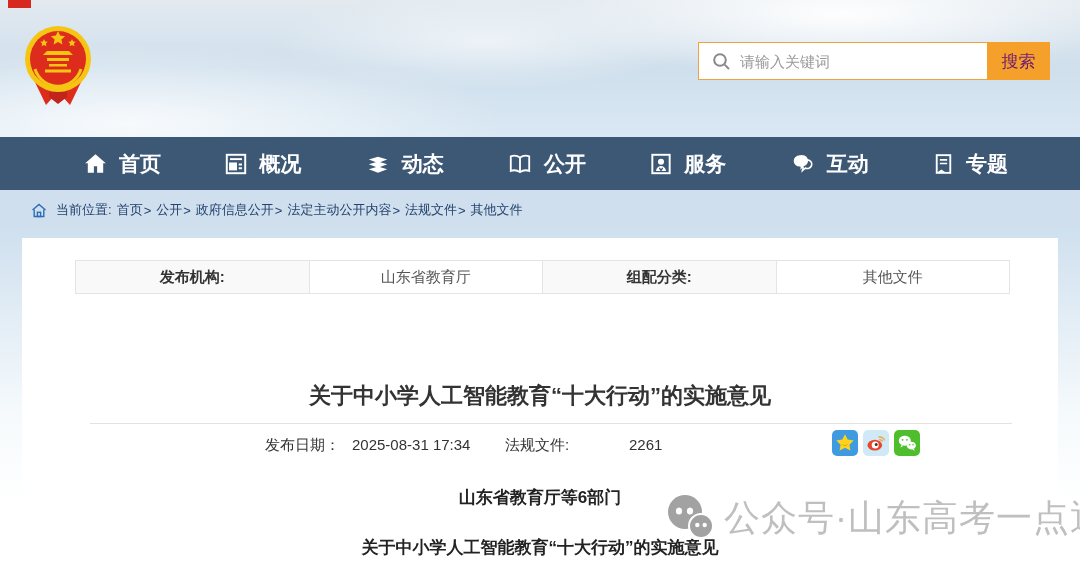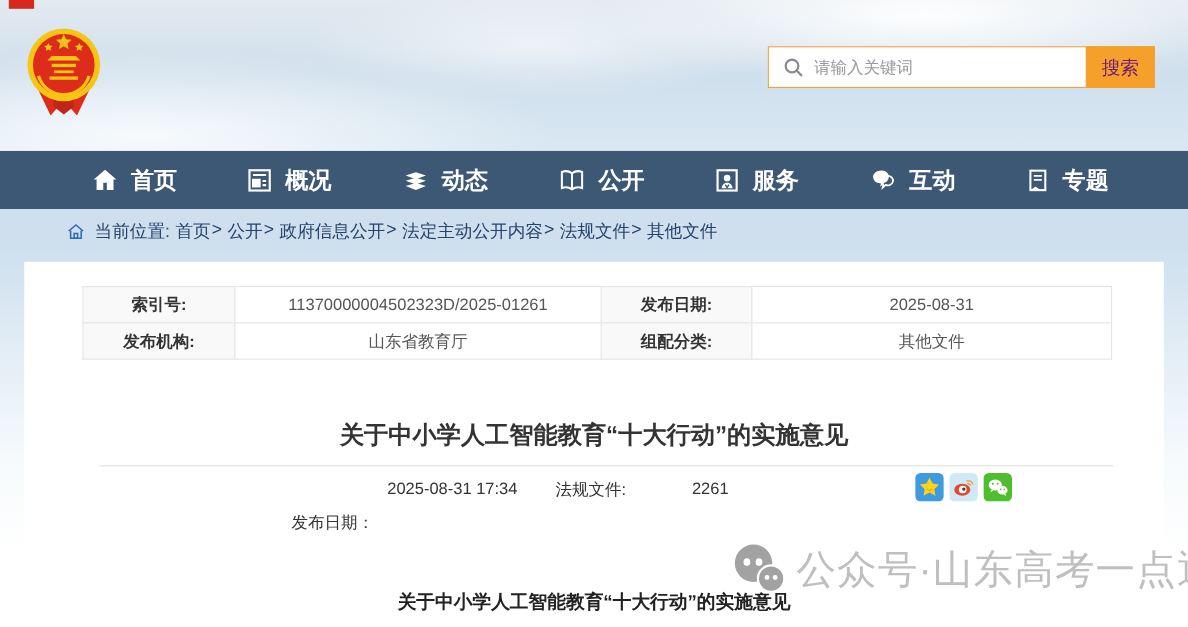--- a/index.html
+++ b/index.html
@@ -39,21 +39,21 @@
   .nav {
     height:53px; background:#3d5875; display:flex; align-items:center;
     justify-content:space-between; padding:0 72px 0 82px;
   }
   .nav-item { display:flex; align-items:center; gap:10px; color:#fff; font-size:21px; font-weight:700; cursor:pointer; white-space:nowrap; }
   .nav-item svg { display:block; }
 
   
   .breadcrumb-bar {
     height:40px; background:#cfdfee; display:flex; align-items:center;
-    padding-left:61px; font-size:16px; color:#24436d;
+    padding-left:31px; font-size:13px; color:#24436d;
   }
   .crumb-home { display:flex; margin-right:9px; }
   .crumb-prefix { margin-right:5px; }
   .crumb { color:#24436d; text-decoration:none; cursor:pointer; }
   .crumb-sep { margin:0 5px 0 1px; }
   .crumb-current { cursor:default; }
 
   
   .main { position:relative; height:340px;
     background:linear-gradient(180deg,#cfe0ee 0%,#e4eef6 28%,#f6fafc 55%,#ffffff 80%); }
@@ -63,21 +63,21 @@
   .info-table th, .info-table td { border:1px solid #e4e4e4; height:33px; text-align:center; padding:0 6px; }
   .info-table th { background:#f9f9f9; color:#333; font-weight:700; }
   .info-table td { color:#555; font-weight:400; }
   .col-l1 { width:138px; } .col-v1 { width:333px; } .col-l2 { width:137px; } .col-v2 { width:327px; }
 
   .article-title { position:absolute; top:143px; left:0; width:100%; text-align:center;
     font-size:22px; font-weight:700; color:#333; }
   .divider { position:absolute; top:185px; left:68px; width:922px; height:0; border-top:1px solid #e2e2e2; }
 
   .meta-row { position:absolute; top:194px; left:0; width:100%; height:30px; font-size:15px; color:#333; }
-  .meta-date-label  { position:absolute; left:243px; top:4px;margin-top:30px; }
+  .meta-date-label  { position:absolute; left:243px; top:4px; }
   .meta-date-value  { position:absolute; left:330px; top:4px; }
   .meta-views-label { position:absolute; left:483px; top:4px; }
   .meta-views-value { position:absolute; left:607px; top:4px; }
   .share-icons { position:absolute; left:810px; top:-2px; display:flex; gap:5px; }
   .share-icons svg { display:block; cursor:pointer; }
 
   .body-line1 { position:absolute; top:248px; left:0; width:100%; text-align:center;
     font-size:17px; font-weight:700; color:#222; }
   .body-line2 { position:absolute; top:298px; left:0; width:100%; text-align:center;
     font-size:17px; font-weight:700; color:#222; }
@@ -216,26 +216,20 @@
     <a class="crumb">法规文件</a>
     <span class="crumb-sep">&gt;</span>
     <span class="crumb crumb-current">其他文件</span>
   </div>
 
   <div class="main">
     <div class="card">
 
       <table class="info-table">
         <tbody>
-            <tr>
-          <th class="col-l1">索引号:</th>
-          <td class="col-v1">11370000004502323D/2025-01261</td>
-          <th class="col-l2">发布日期:</th>
-          <td class="col-v2">2025-08-31</td>
-        </tr>
         <tr>
           <th>发布机构:</th>
           <td>山东省教育厅</td>
           <th>组配分类:</th>
           <td>其他文件</td>
         </tr>
       </tbody>
         </table>
 
       <h2 class="article-title">关于中小学人工智能教育“十大行动”的实施意见</h2>
@@ -267,20 +261,21 @@
             <circle cx="8.6" cy="9.8" r=".9" fill="#4fbe2d"></circle>
               <circle cx="12.9" cy="9.8" r=".9" fill="#4fbe2d"></circle>
             <ellipse cx="17.3" cy="15.6" rx="4.6" ry="3.9" fill="#fff"></ellipse>
             <path d="M19.8 18.8 l1 2 -2.6 -1.2 z" fill="#fff"></path>
             <circle cx="15.7" cy="14.8" r=".8" fill="#4fbe2d"></circle>
               <circle cx="19" cy="14.8" r=".8" fill="#4fbe2d"></circle>
           </svg>
         </span>
       </div>
 
+      <div class="body-line1">山东省教育厅等6部门</div>
       <div class="body-line2">关于中小学人工智能教育“十大行动”的实施意见</div>
     </div>
   </div>
 
   <div class="watermark">
     <svg width="52" height="52" viewBox="0 0 52 52">
       <circle cx="21" cy="20" r="17" fill="#a2a2a2"></circle>
       <ellipse cx="15" cy="19" rx="3.1" ry="3.5" fill="#fff"></ellipse>
       <ellipse cx="26" cy="19" rx="3.1" ry="3.5" fill="#fff"></ellipse>
       <circle cx="37" cy="34" r="12" fill="#a2a2a2" stroke="#fff" stroke-width="2"></circle>

